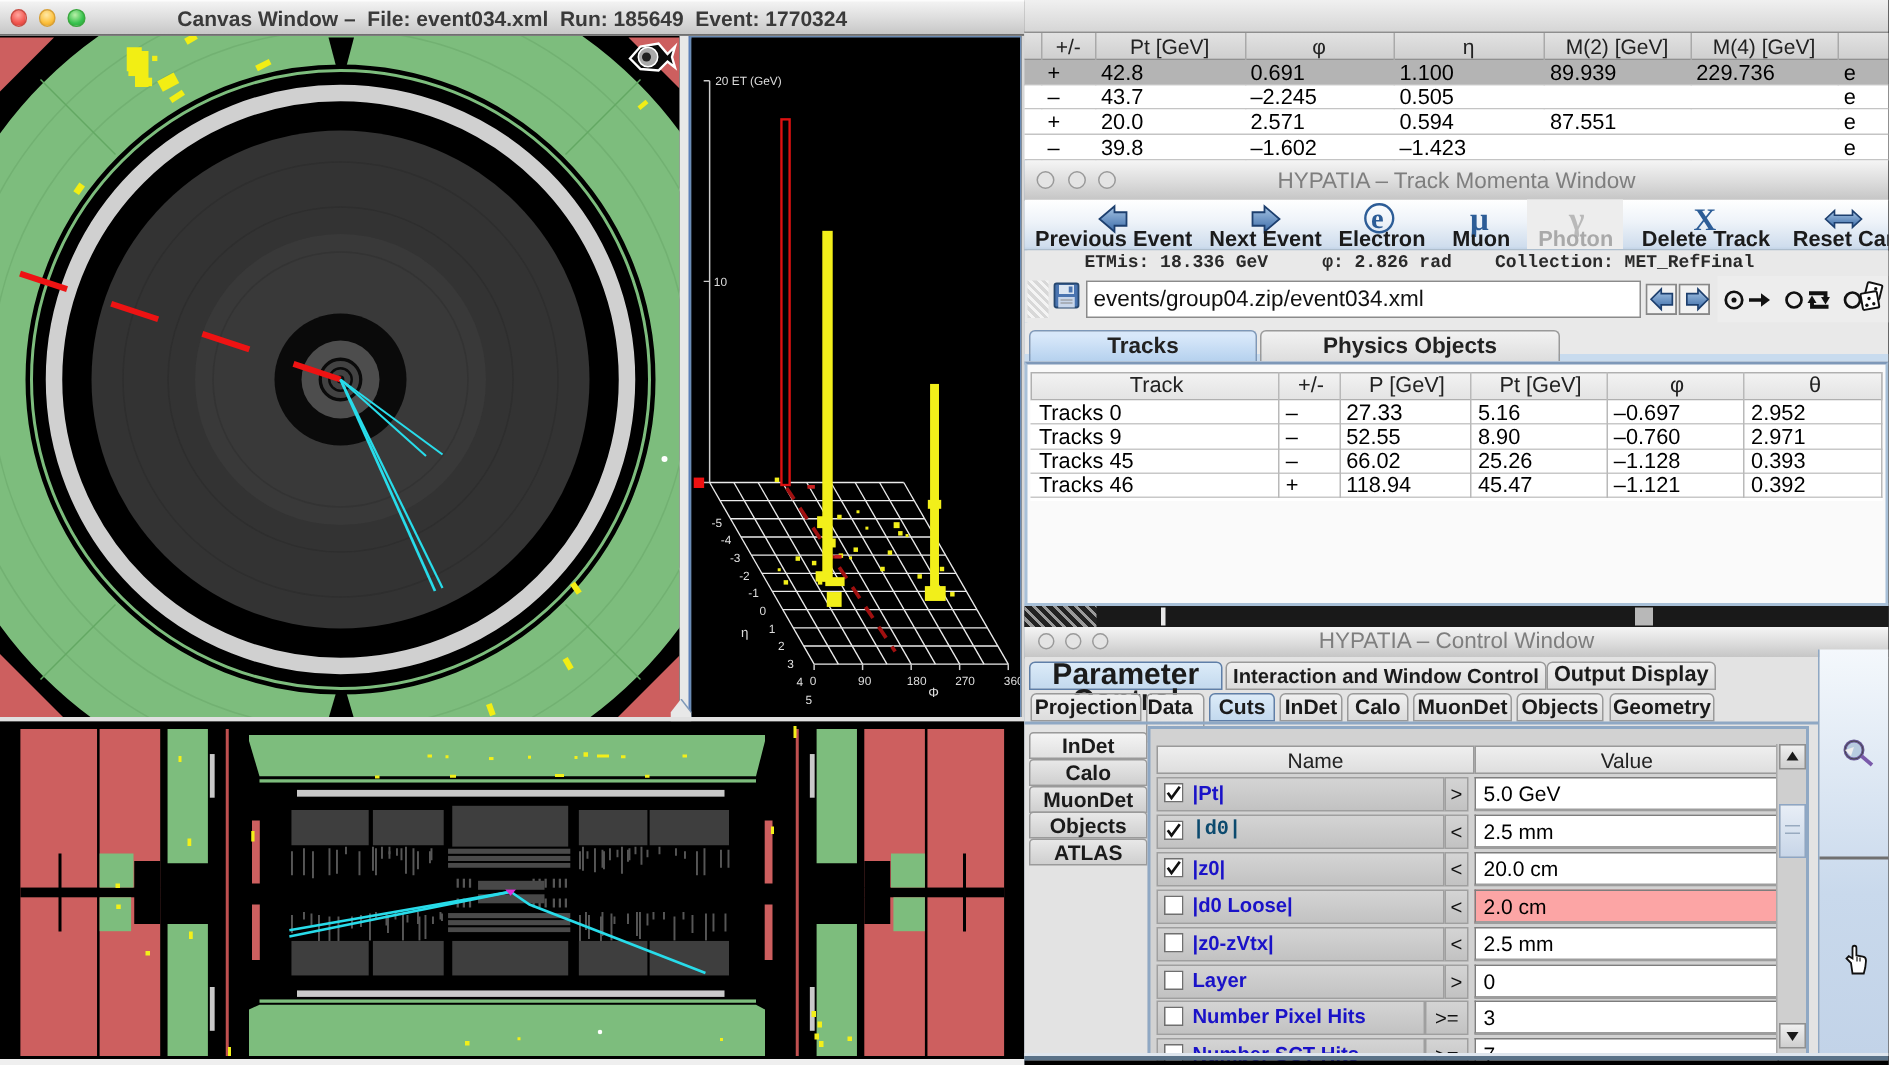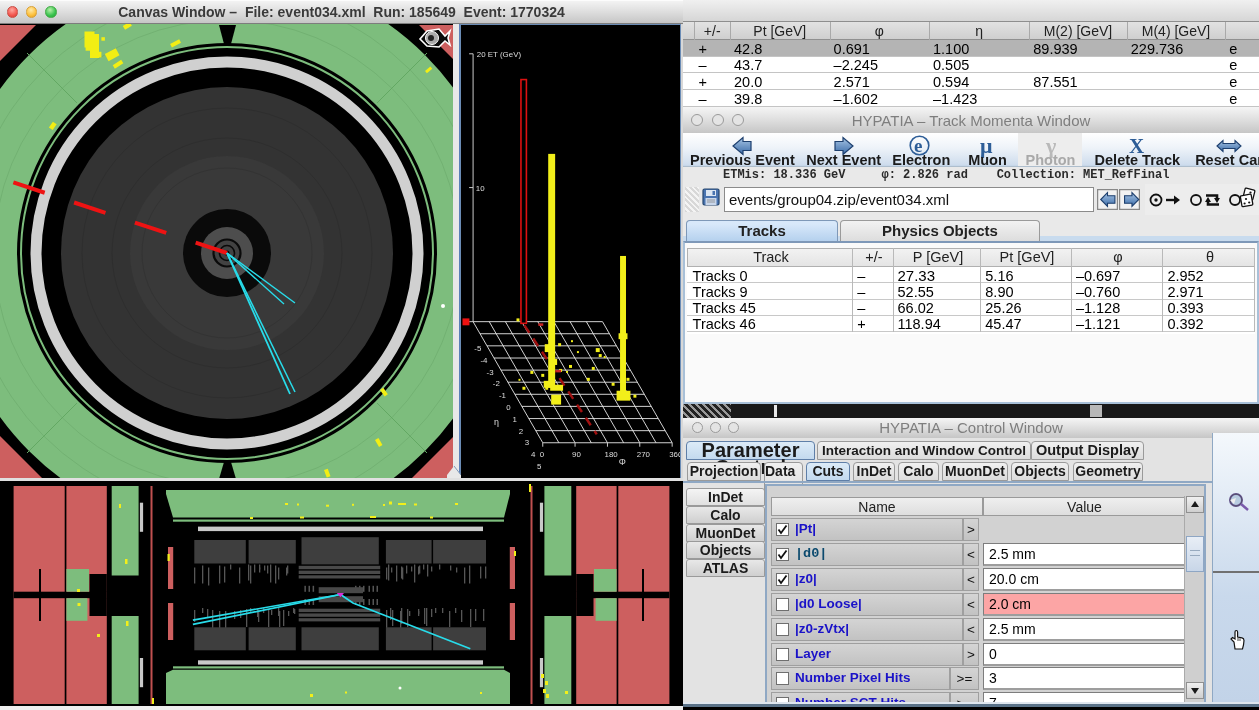--- a/index.html
+++ b/index.html
@@ -622,20 +622,21 @@
 <div class="abs" style="left:82px;top:484px;width:441px;height:220px;background:#d2d2d2;border:2px solid #8fa8c4;box-sizing:border-box;">
 <div class="abs" style="left:4px;top:11px;width:212px;height:19px;background:linear-gradient(#efefef,#dedede);border:1px solid #9a9a9a;box-sizing:border-box;font-size:14px;color:#222;text-align:center;line-height:18px;">Name</div>
 <div class="abs" style="left:216px;top:11px;width:203px;height:19px;background:linear-gradient(#efefef,#dedede);border:1px solid #9a9a9a;box-sizing:border-box;font-size:14px;color:#222;text-align:center;line-height:18px;">Value</div>
 <div class="abs" style="left:4px;top:32px;width:192px;height:23px;background:linear-gradient(#d4d4d4,#c2c2c2);border:1px solid #9f9f9f;box-sizing:border-box;"></div>
 <div class="abs" style="left:196px;top:32px;width:16px;height:23px;background:linear-gradient(#d4d4d4,#c2c2c2);border:1px solid #9f9f9f;box-sizing:border-box;font-size:13.5px;color:#111;text-align:center;line-height:22px;">&gt;</div>
 <div class="abs" style="left:9px;top:36px;width:14px;height:14px;"><svg width="13" height="13" viewBox="0 0 13 13">
             <rect x="0.5" y="0.5" width="12" height="12" fill="#fff" stroke="#6f6f6f"></rect>
             <path d="M2.5,6.5 L5,10 L10.5,2.5" fill="none" stroke="#111" stroke-width="1.8"></path>
           </svg></div>
 <div class="abs" style="left:28px;top:35px;font-size:13.5px;font-weight:bold;color:#1a12c8;">|Pt|</div>
+<div class="abs" style="left:216px;top:32px;width:203px;height:23px;background:#fff;border:1px solid #7d7d7d;border-bottom:2px solid #9d9d9d;box-sizing:border-box;font-size:14px;color:#000;line-height:21px;padding-left:5px;">5.0 GeV</div>
 <div class="abs" style="left:4px;top:56.9px;width:192px;height:23px;background:linear-gradient(#d4d4d4,#c2c2c2);border:1px solid #9f9f9f;box-sizing:border-box;"></div>
 <div class="abs" style="left:196px;top:56.9px;width:16px;height:23px;background:linear-gradient(#d4d4d4,#c2c2c2);border:1px solid #9f9f9f;box-sizing:border-box;font-size:13.5px;color:#111;text-align:center;line-height:22px;">&lt;</div>
 <div class="abs" style="left:9px;top:60.9px;width:14px;height:14px;"><svg width="13" height="13" viewBox="0 0 13 13">
             <rect x="0.5" y="0.5" width="12" height="12" fill="#fff" stroke="#6f6f6f"></rect>
             <path d="M2.5,6.5 L5,10 L10.5,2.5" fill="none" stroke="#111" stroke-width="1.8"></path>
           </svg></div>
 <div class="abs" style="left:28px;top:59.9px;font-size:13.5px;font-weight:bold;color:#0c4a6e;font-family:Liberation Mono, monospace;">|d0|</div>
 <div class="abs" style="left:216px;top:56.9px;width:203px;height:23px;background:#fff;border:1px solid #7d7d7d;border-bottom:2px solid #9d9d9d;box-sizing:border-box;font-size:14px;color:#000;line-height:21px;padding-left:5px;">2.5 mm</div>
 <div class="abs" style="left:4px;top:81.8px;width:192px;height:23px;background:linear-gradient(#d4d4d4,#c2c2c2);border:1px solid #9f9f9f;box-sizing:border-box;"></div>
 <div class="abs" style="left:196px;top:81.8px;width:16px;height:23px;background:linear-gradient(#d4d4d4,#c2c2c2);border:1px solid #9f9f9f;box-sizing:border-box;font-size:13.5px;color:#111;text-align:center;line-height:22px;">&lt;</div>

